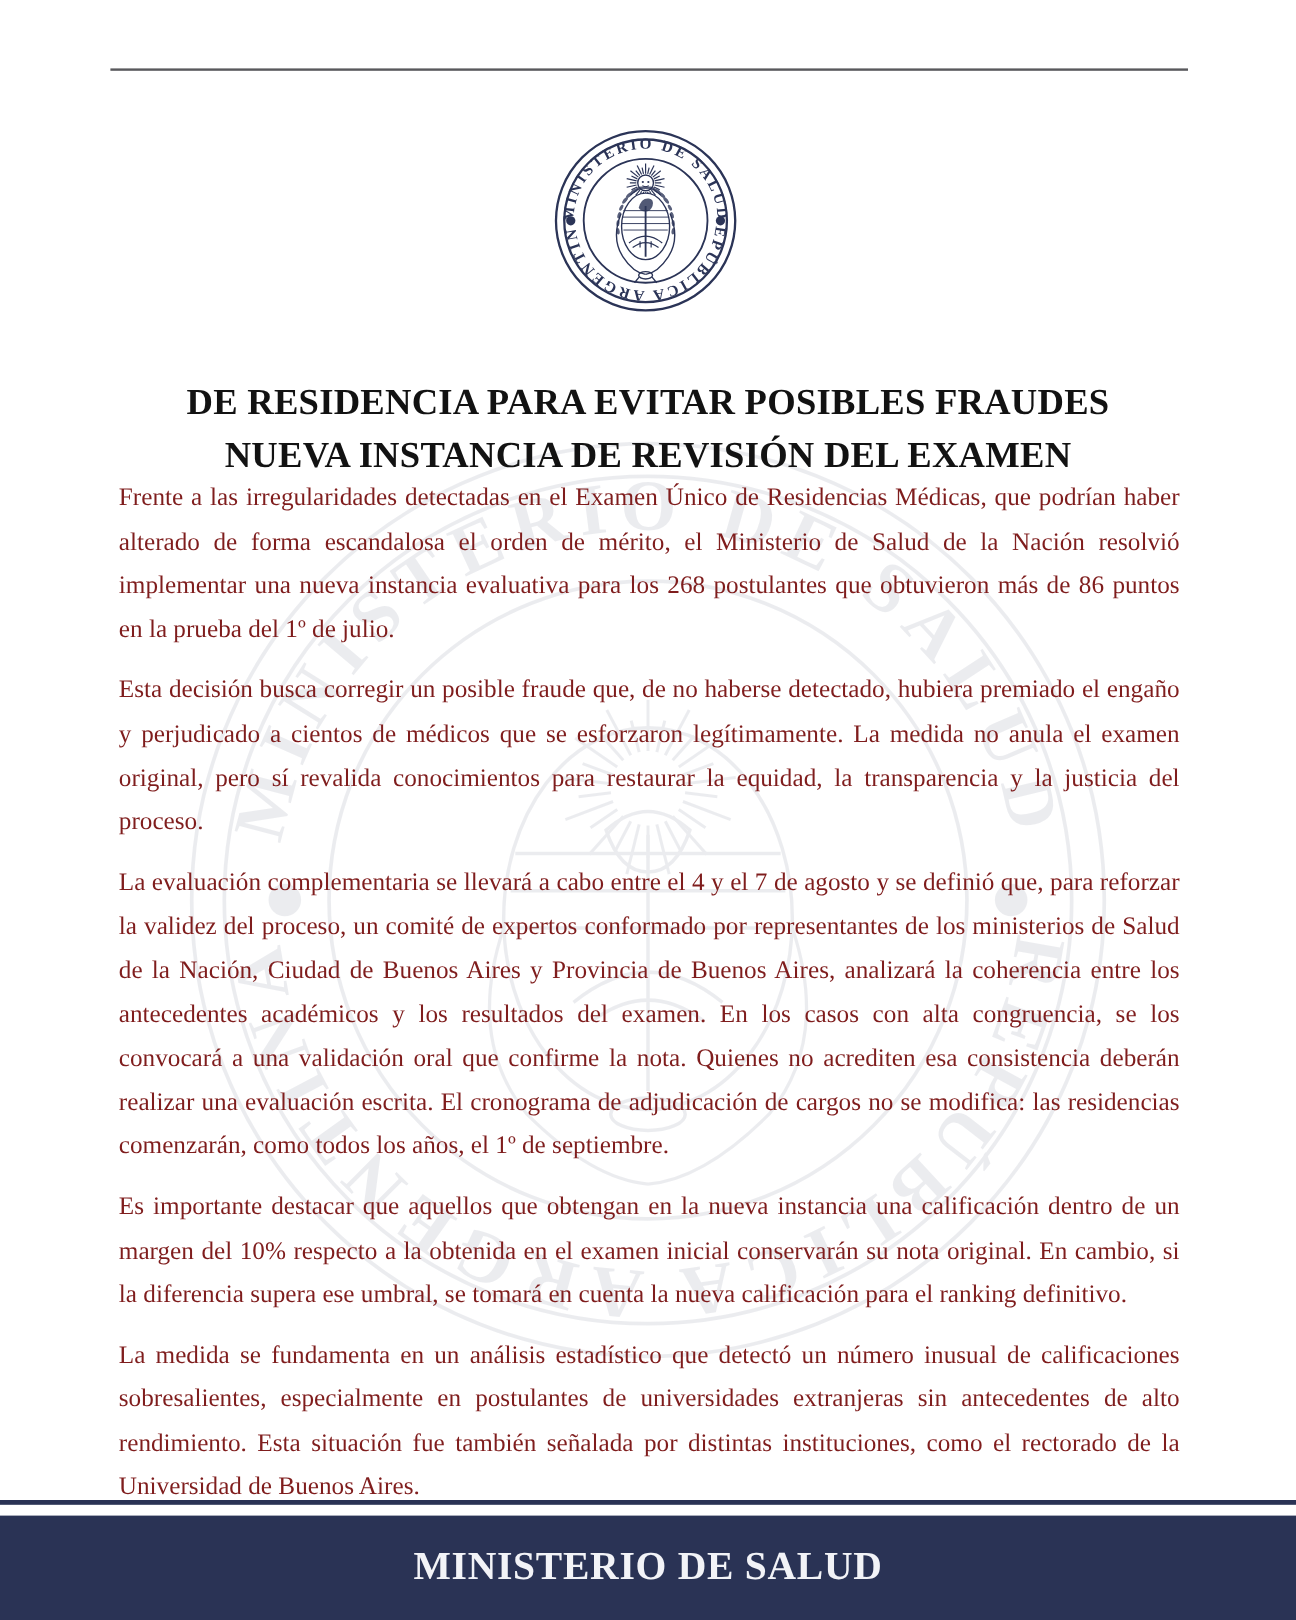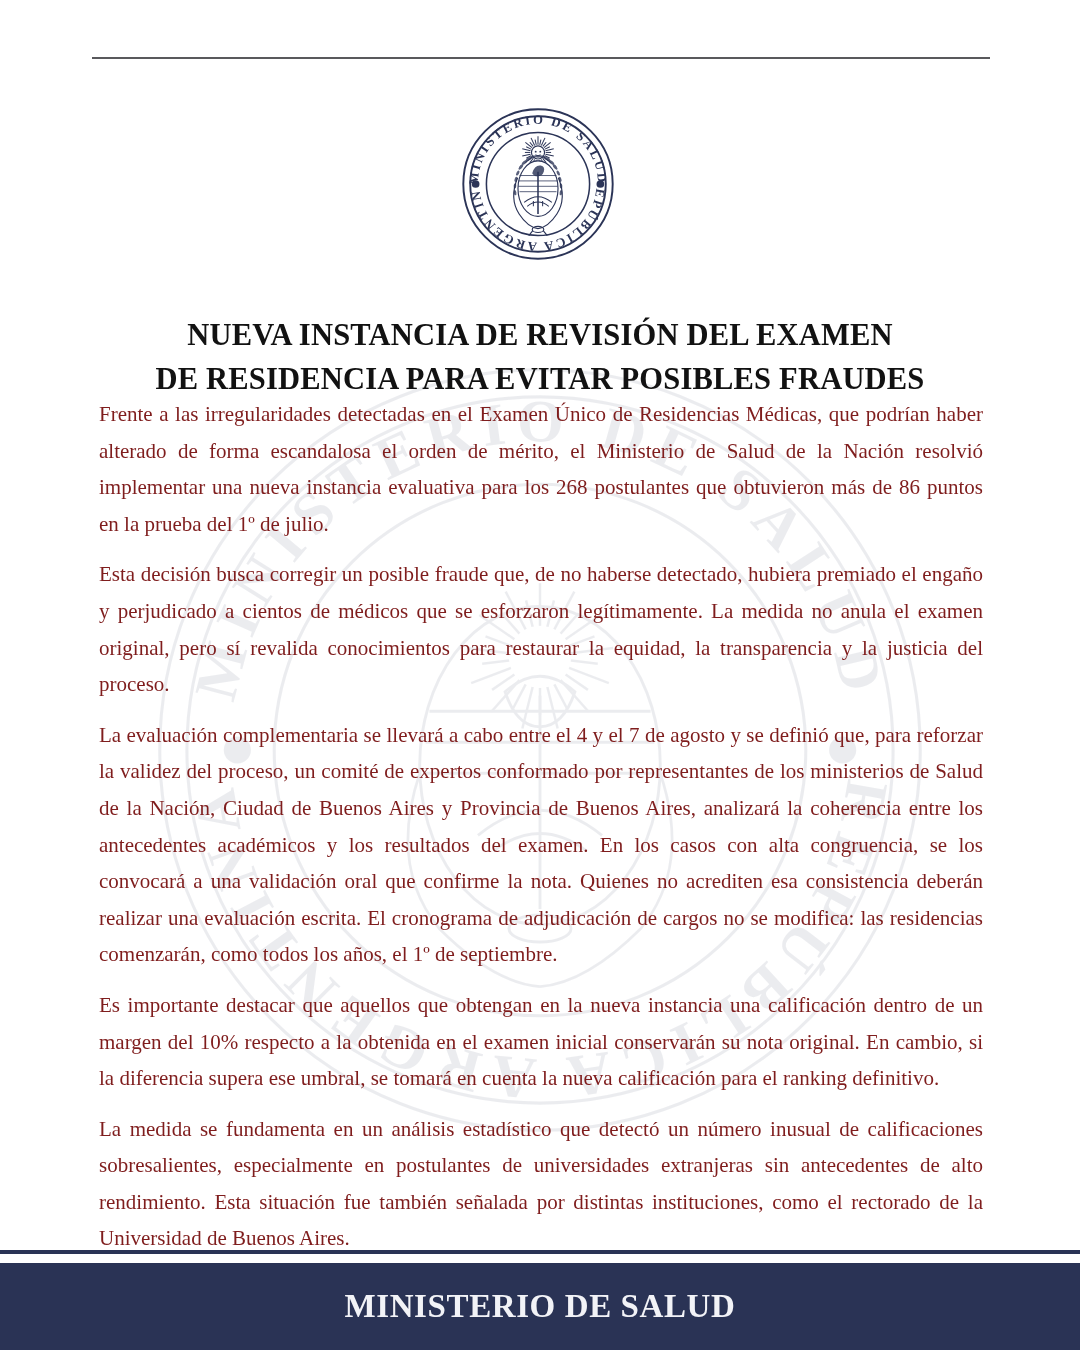--- a/index.html
+++ b/index.html
@@ -293,22 +293,22 @@
       </g>
 
     <g fill="none" stroke="#2b3457" stroke-width="3">
       <ellipse cx="200" cy="318" rx="15" ry="8"></ellipse>
       <path d="M 186 322 l -10 12"></path>
       <path d="M 214 322 l 10 12"></path>
     </g>
   </svg>
 
   <h1 id="title">
+    <span class="tline">DE RESIDENCIA PARA EVITAR POSIBLES FRAUDES</span>
     <span class="tline">NUEVA INSTANCIA DE REVISIÓN DEL EXAMEN</span>
-    <span class="tline">DE RESIDENCIA PARA EVITAR POSIBLES FRAUDES</span>
   </h1>
 
   <div id="body-col">
     <p class="para">Frente a las irregularidades detectadas en el Examen Único de Residencias Médicas, que podrían haber alterado de forma escandalosa el orden de mérito, el Ministerio de Salud de la Nación resolvió implementar una nueva instancia evaluativa para los 268 postulantes que obtuvieron más de 86 puntos en la prueba del 1º de julio.</p>
     <p class="para">Esta decisión busca corregir un posible fraude que, de no haberse detectado, hubiera premiado el engaño y perjudicado a cientos de médicos que se esforzaron legítimamente. La medida no anula el examen original, pero sí revalida conocimientos para restaurar la equidad, la transparencia y la justicia del proceso.</p>
     <p class="para">La evaluación complementaria se llevará a cabo entre el 4 y el 7 de agosto y se definió que, para reforzar la validez del proceso, un comité de expertos conformado por representantes de los ministerios de Salud de la  Nación, Ciudad de Buenos Aires y Provincia de Buenos Aires, analizará la coherencia entre los antecedentes académicos y los resultados del examen. En los casos con alta congruencia, se los convocará a una validación oral que confirme la nota. Quienes no acrediten esa consistencia deberán realizar una evaluación escrita. El cronograma de adjudicación de cargos no se modifica: las residencias comenzarán, como todos los años, el 1º de septiembre.</p>
     <p class="para">Es importante destacar que aquellos que obtengan en la nueva instancia una calificación dentro de un margen del 10% respecto a la obtenida en el examen inicial conservarán su nota original. En cambio, si la diferencia supera ese umbral, se tomará en cuenta la nueva calificación para el ranking definitivo.</p>
     <p class="para">La medida se fundamenta en un análisis estadístico que detectó un número inusual de calificaciones sobresalientes, especialmente en postulantes de universidades extranjeras sin antecedentes de alto rendimiento. Esta situación fue también señalada por distintas instituciones, como el rectorado de la Universidad de Buenos Aires.</p>
     <p class="para">Ante estas anomalías, el Ministerio impulsa sumarios internos, promoverá acciones en conjunto con otros organismos y hará una denuncia en la justicia. Con esta decisión, el Ministerio de Salud ratifica su compromiso con el mérito, la transparencia y la calidad del sistema nacional de residencias.</p>
   </div>

